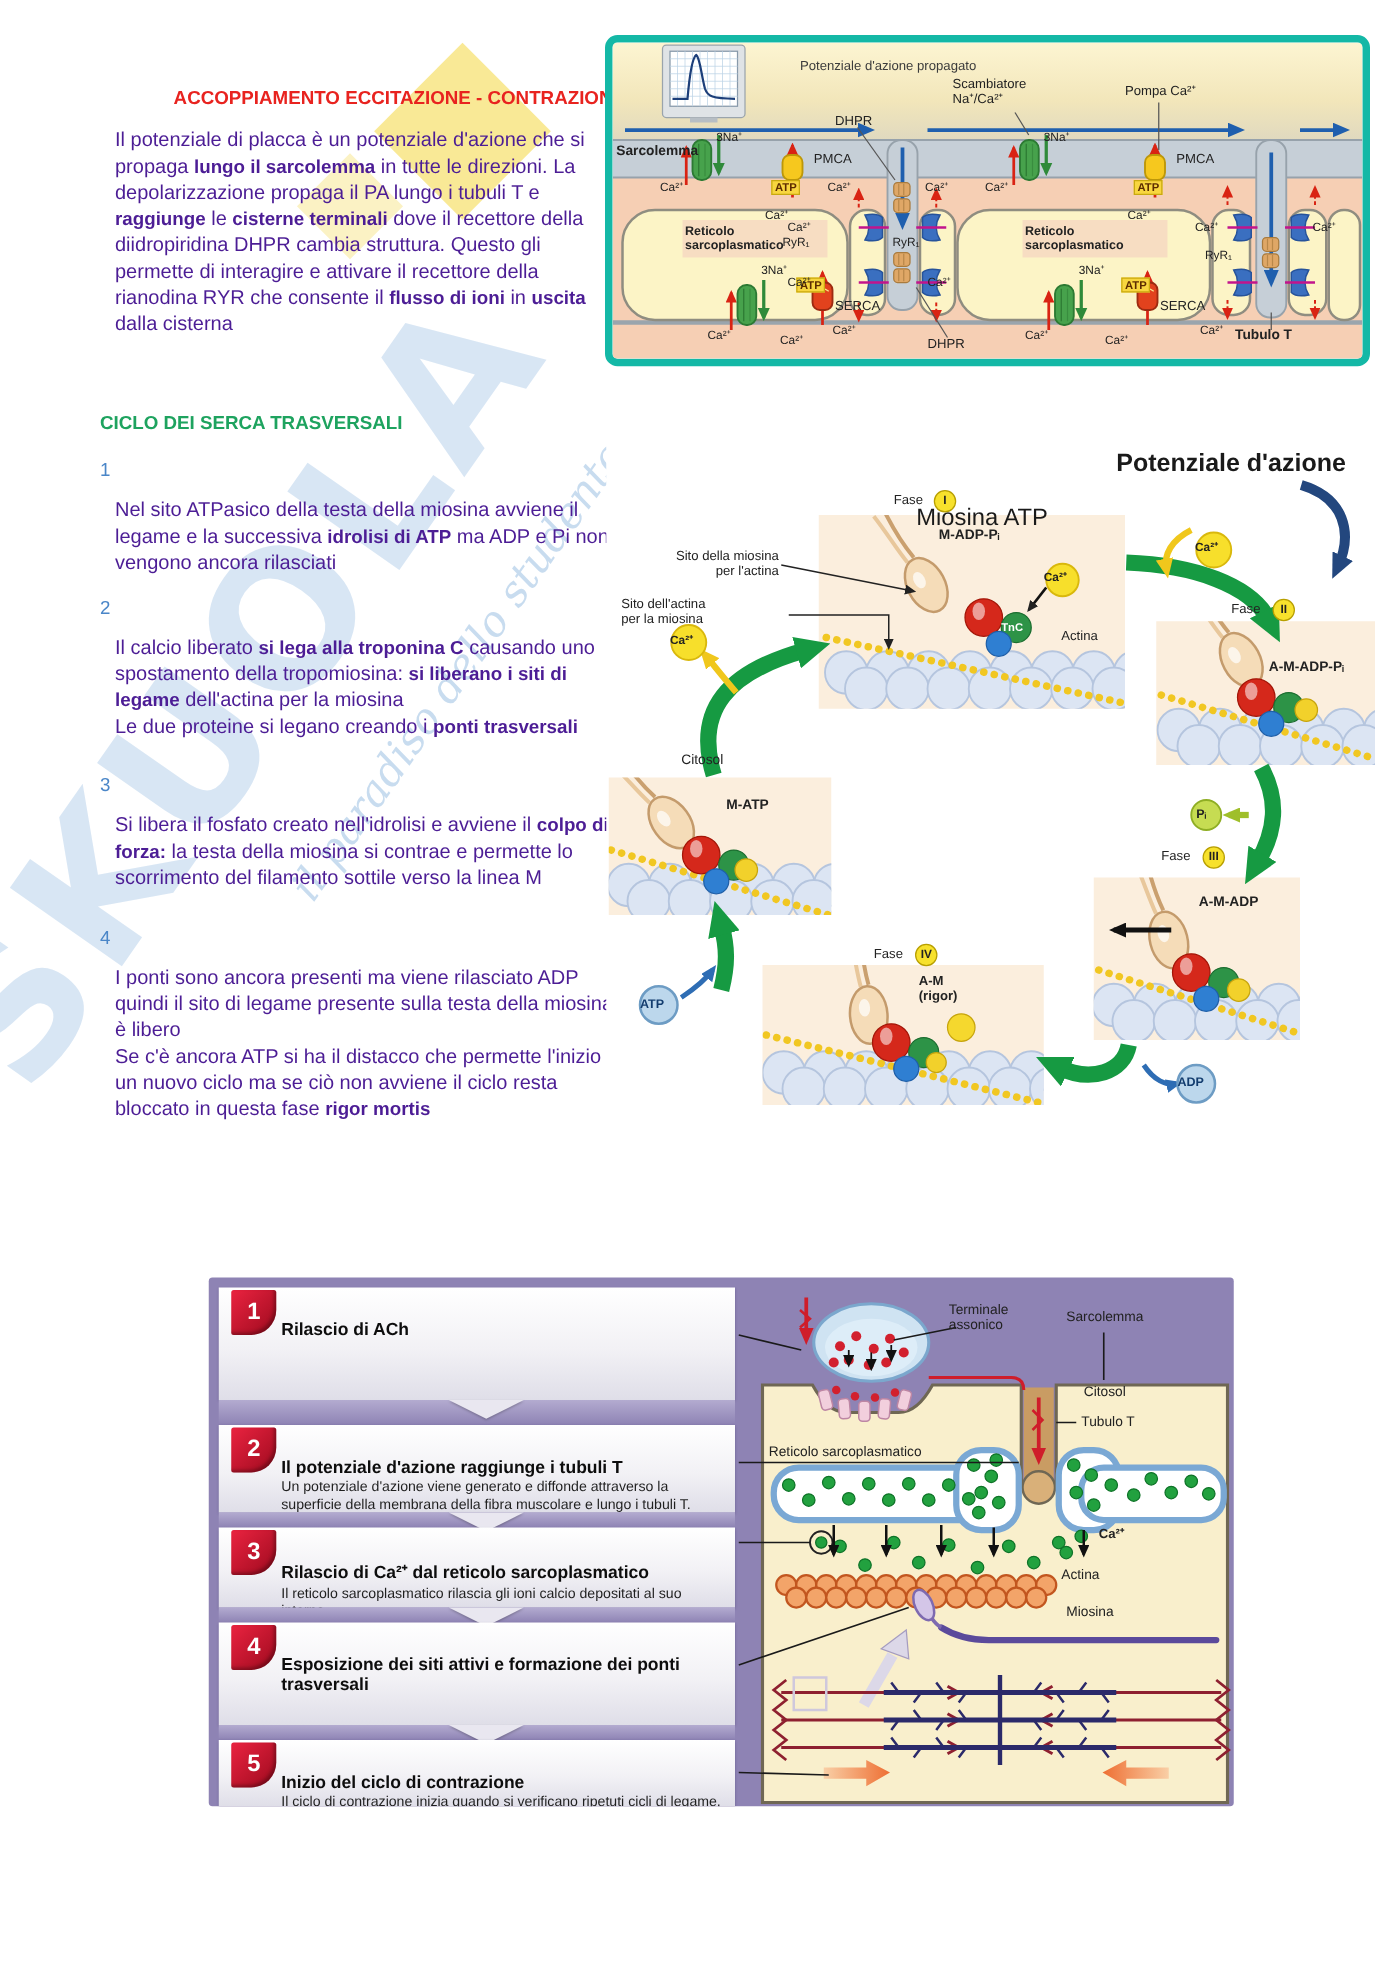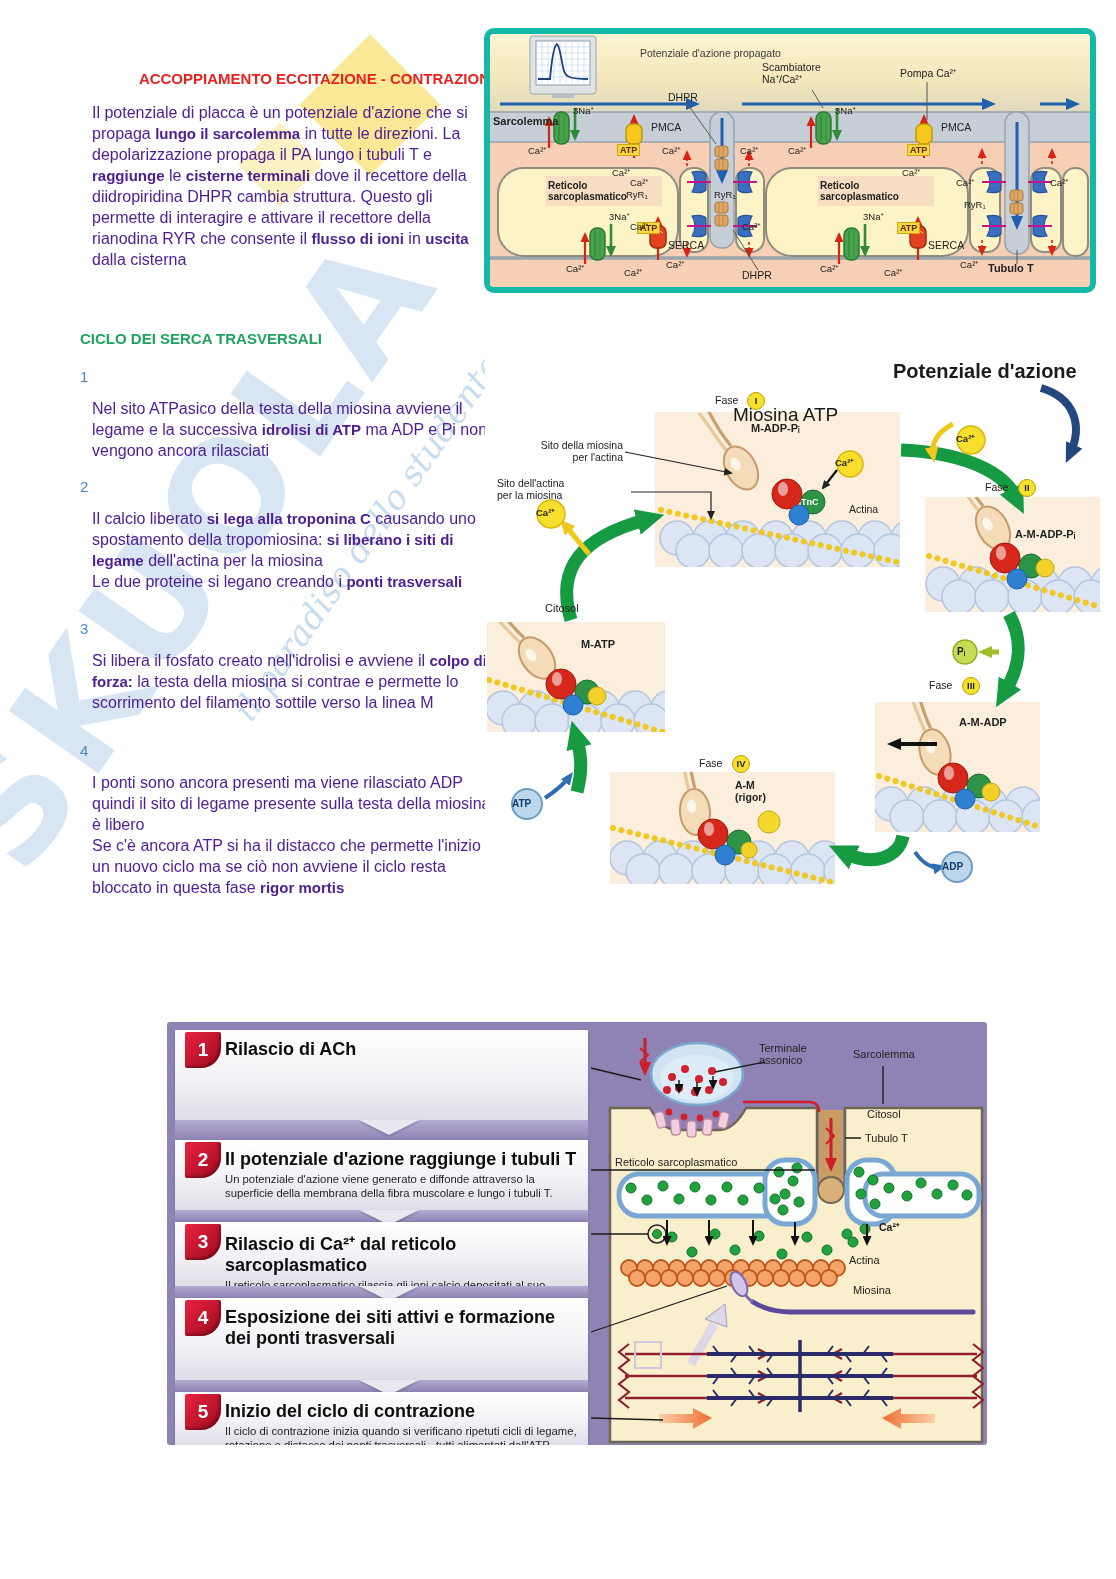--- a/index.html
+++ b/index.html
@@ -35,21 +35,21 @@
   .atpbox{background:#f8d63f;border:1px solid #c9a90f;padding:0 2px;font-size:9px;font-weight:bold;color:#5c2c00;}
   .rom{position:absolute;width:16px;height:16px;border-radius:50%;background:#f7e12c;border:1px solid #b89f00;
        font-size:9.5px;font-weight:bold;text-align:center;line-height:16px;color:#222;z-index:3;}
   #fig1{left:484px;top:28px;width:600px;height:253px;border-radius:10px;overflow:hidden;border:6px solid #14b8a6;}
   #fig2{left:485px;top:352px;width:625px;height:548px;}
   #fig3{left:167px;top:1022px;width:820px;height:423px;background:#8e83b4;border-radius:3px;overflow:hidden;}
 
   
   .step{position:absolute;left:8px;width:413px;background:linear-gradient(180deg,#ffffff 0%,#f2f1f5 55%,#dfdee8 100%);
         box-shadow:0 1px 2px rgba(40,30,80,.35);}
-  .step .title{margin:9px 8px 3px 50px;font-size:18px;font-weight:bold;color:#0d0d0d;}
+  .step .title{margin:25px 8px 3px 50px;font-size:14px;font-weight:bold;color:#0d0d0d;}
   .step .body{margin:0 10px 6px 50px;font-size:11.3px;line-height:1.22;color:#1f1f1f;}
   .badge{position:absolute;left:10px;top:2px;width:36px;height:36px;background:linear-gradient(135deg,#ea2340,#9d0a1e);
          color:#fff;font-size:19px;font-weight:bold;text-align:center;line-height:36px;
          border-radius:2px 2px 20px 2px;box-shadow:inset -2px -2px 3px rgba(0,0,0,.3);z-index:4;}
   .band{position:absolute;left:8px;width:413px;background:linear-gradient(180deg,#b3abd0,#8e83b4);}
   .chev{position:absolute;width:0;height:0;border-left:30px solid transparent;border-right:30px solid transparent;
         border-top:15px solid #e9e7f0;left:184px;filter:drop-shadow(0 1px 1px rgba(0,0,0,.25));}
 </style>
 </head>
 <body>

